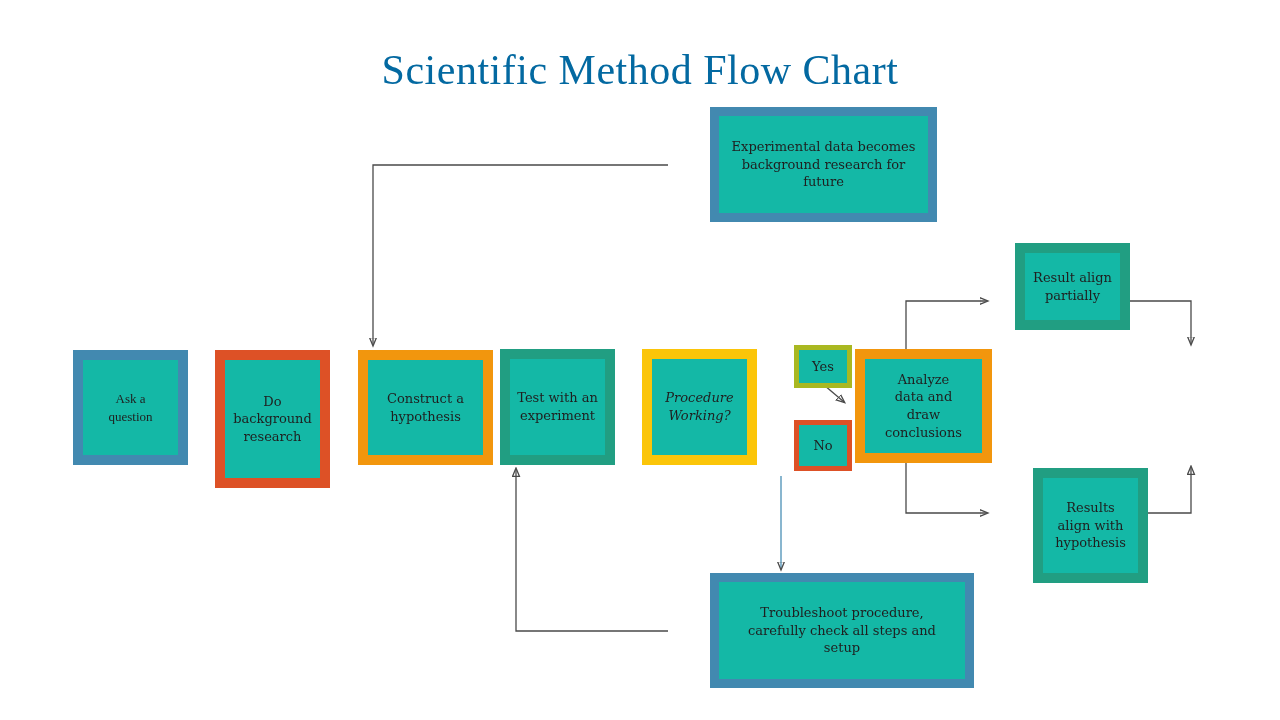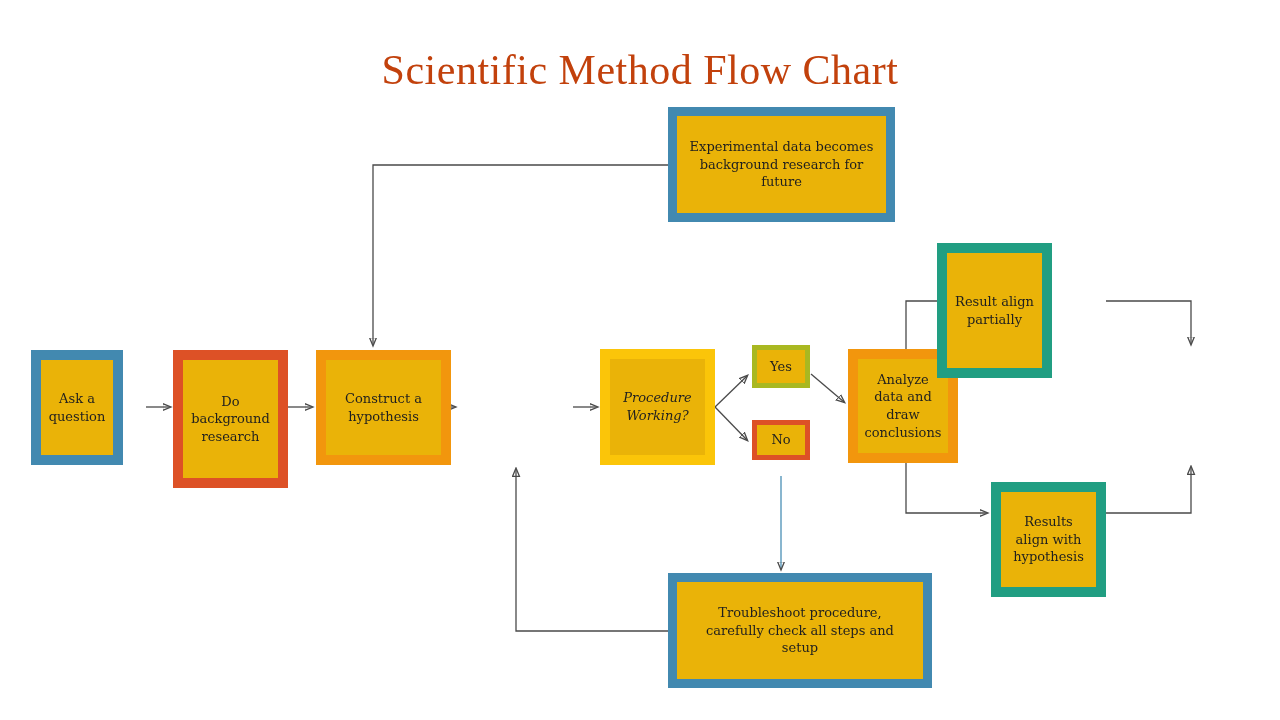--- a/index.html
+++ b/index.html
@@ -17,33 +17,34 @@
   }
   .chart-title {
     position: absolute;
     left: 0;
     top: 18px;
     width: 1280px;
     text-align: center;
     font-family: "Liberation Serif", serif;
     font-size: 42px;
     font-weight: 500;
-    color: #c2410c;
+    color: #0369a1;
     letter-spacing: 0.5px;
   }
   .node {
     position: absolute;
     box-sizing: border-box;
-    background: #eab308;
+    background: #14b8a6;
     border-style: solid;
     border-width: 10px;
     display: flex;
     align-items: center;
     justify-content: center;
     text-align: center;
+    margin-left: 42px;
   }
   .node .label {
     white-space: pre-line;
     font-size: 13px;
     line-height: 1.35;
     color: #1f1f1f;
     padding: 1px;
   }
   .node.small { border-width: 5px; }
   .node.wide  { border-width: 9px; }
@@ -94,63 +95,67 @@
     <path d="M811,374 L844,402" marker-end="url(#arrG)"></path>
     <path d="M906,349 L906,301 L987,301" marker-end="url(#arrG)"></path>
     <path d="M906,463 L906,513 L987,513" marker-end="url(#arrG)"></path>
     <path d="M1106,301 L1191,301 L1191,344" marker-end="url(#arrG)"></path>
     <path d="M1106,513 L1191,513 L1191,467" marker-end="url(#arrG)"></path>
     <path d="M668,165 L373,165 L373,345" marker-end="url(#arrG)"></path>
     <path d="M668,631 L516,631 L516,469" marker-end="url(#arrG)"></path>
     <path class="blue-line" d="M781,476 L781,569" marker-end="url(#arrB)"></path>
   </svg>
 
-  <div class="node c-blue" style="left:31px; top:350px; width:92px; height:115px;">
+  <div class="node c-blue" style="left:31px; top:350px; width:115px; height:115px;font-family:Liberation Serif, serif;">
     <span class="label">Ask a
 question</span>
   </div>
 
   <div class="node c-red" style="left:173px; top:350px; width:115px; height:138px;justify-content:center;">
     <span class="label">Do
 background
 research</span>
   </div>
 
   <div class="node c-orange" style="left:316px; top:350px; width:135px; height:115px;">
     <span class="label">Construct a
 hypothesis</span>
   </div>
 
+  <div class="node c-teal" style="left:458px; top:349px; width:115px; height:116px;">
+    <span class="label">Test with an
+experiment</span>
+  </div>
 
   <div class="node c-yellow" style="left:600px; top:349px; width:115px; height:116px;">
     <span class="label">Procedure
 Working?</span>
   </div>
 
   <div class="node small c-lime" style="left:752px; top:345px; width:58px; height:43px;">
     <span class="label">Yes</span>
   </div>
 
-  <div class="node small c-red" style="left:752px; top:420px; width:58px; height:40px;">
+  <div class="node small c-red" style="left:752px; top:420px; width:58px; height:51px;">
     <span class="label">No</span>
   </div>
 
-  <div class="node c-orange" style="left:848px; top:349px; width:110px; height:114px;">
+  <div class="node c-orange" style="left:813px; top:349px; width:137px; height:114px;">
     <span class="label">Analyze
 data and
 draw
 conclusions</span>
   </div>
 
-  <div class="node c-teal" style="left:937px; top:243px; width:115px; height:135px;">
+  <div class="node c-teal" style="left:973px; top:243px; width:115px; height:87px;">
     <span class="label">Result align
 partially</span>
   </div>
 
-  <div class="node c-teal" style="left:991px; top:482px; width:115px; height:115px;">
+  <div class="node c-teal" style="left:991px; top:468px; width:115px; height:115px;">
     <span class="label">Results
 align with
 hypothesis</span>
   </div>
 
 
   <div class="node wide c-blue" style="left:668px; top:107px; width:227px; height:115px;">
     <span class="label">Experimental data becomes
 background research for
 future</span>

